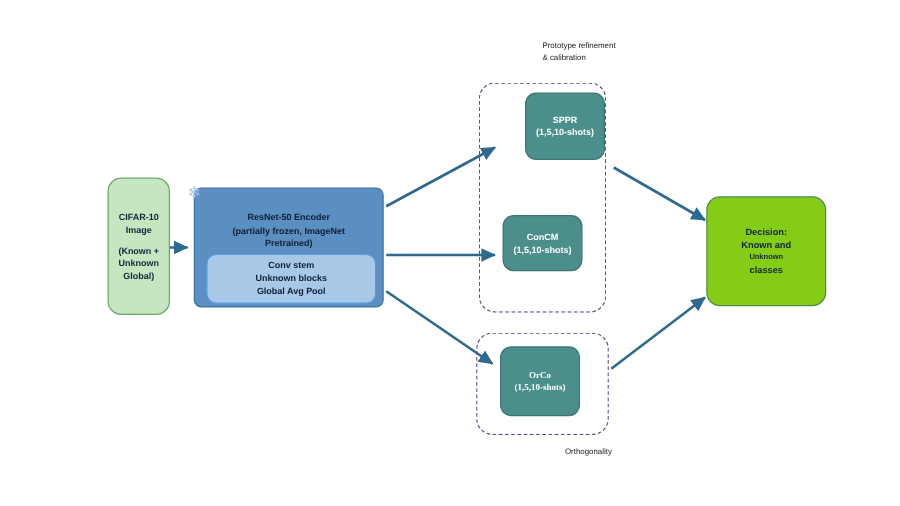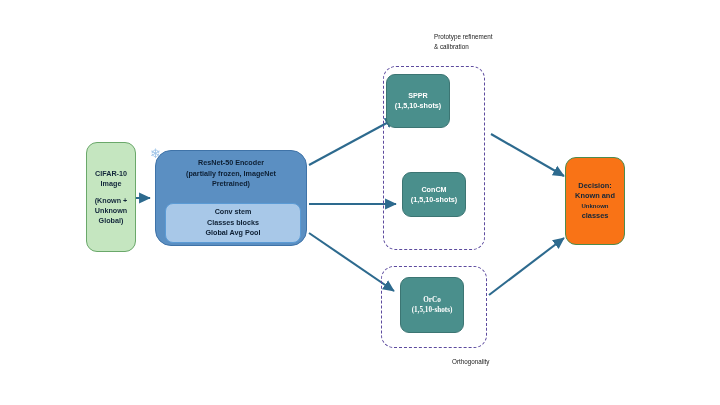--- a/index.html
+++ b/index.html
@@ -54,23 +54,23 @@
   #input-box .gap { height: 7px; }
 
   
   #encoder-box {
     left: 155px;
     top: 150px;
     width: 152px;
     height: 96px;
     background: #5b8fc2;
     border: 1.3px solid #3f73a8;
-    border-radius: 16px;
+    border-radius: 6px;
     justify-content: flex-start;
-    padding-top: 7px;
+    padding-top: 18px;
   }
   #encoder-box .ln {
     color: #0d1f33;
     font-size: 7.2px;
     font-weight: bold;
     line-height: 10.5px;
   }
   #inner-box {
     position: absolute;
     left: 9px;
@@ -127,31 +127,31 @@
     background: #4a8f8c;
     border: 1.2px solid #3c7573;
     border-radius: 9px;
   }
   .teal .ln {
     color: #ffffff;
     font-size: 7.2px;
     font-weight: bold;
     line-height: 10px;
   }
-  #sppr-box  { left: 386px; top: 74px;  width: 64px; height: 54px; }
+  #sppr-box  { left: 420px; top: 74px;  width: 64px; height: 54px; }
   #concm-box { left: 402px; top: 172px; width: 64px; height: 45px; }
   #orco-box  { left: 400px; top: 277px; width: 64px; height: 56px; font-family: Liberation Serif, serif; }
 
   
   #decision-box {
     left: 565px;
     top: 157px;
-    width: 60px;
+    width: 96px;
     height: 88px;
-    background: #f97316;
+    background: #84cc16;
     border: 1.2px solid #4e8b4d;
     border-radius: 11px;
   }
   #decision-box .ln {
     color: #12263a;
     font-size: 7.4px;
     font-weight: bold;
     line-height: 10.5px;
   }
   #decision-box .ln.small { font-size: 6px; line-height: 9px; }
@@ -208,21 +208,21 @@
     <div class="ln">Global)</div>
   </div>
 
   <div class="node" id="encoder-box">
     <div class="ln">ResNet-50 Encoder</div>
     <div class="ln">(partially frozen, ImageNet</div>
     <div class="ln">Pretrained)</div>
 
     <div id="inner-box">
       <div class="ln">Conv stem</div>
-      <div class="ln">Classes blocks</div>
+      <div class="ln">Unknown blocks</div>
       <div class="ln">Global Avg Pool</div>
     </div>
   </div>
   <div id="snowflake-icon">❄</div>
 
   <div class="node teal" id="sppr-box">
     <div class="ln">SPPR</div>
     <div class="ln">(1,5,10-shots)</div>
   </div>
 

